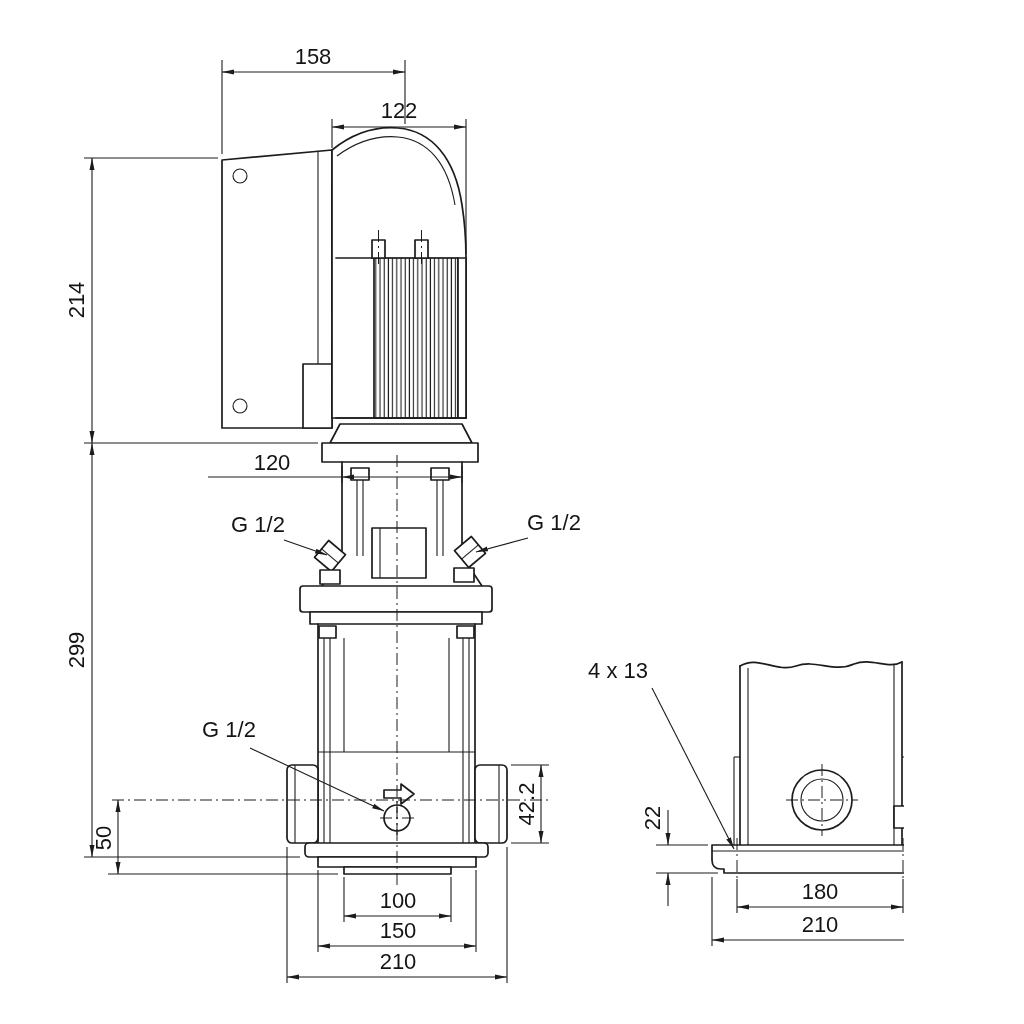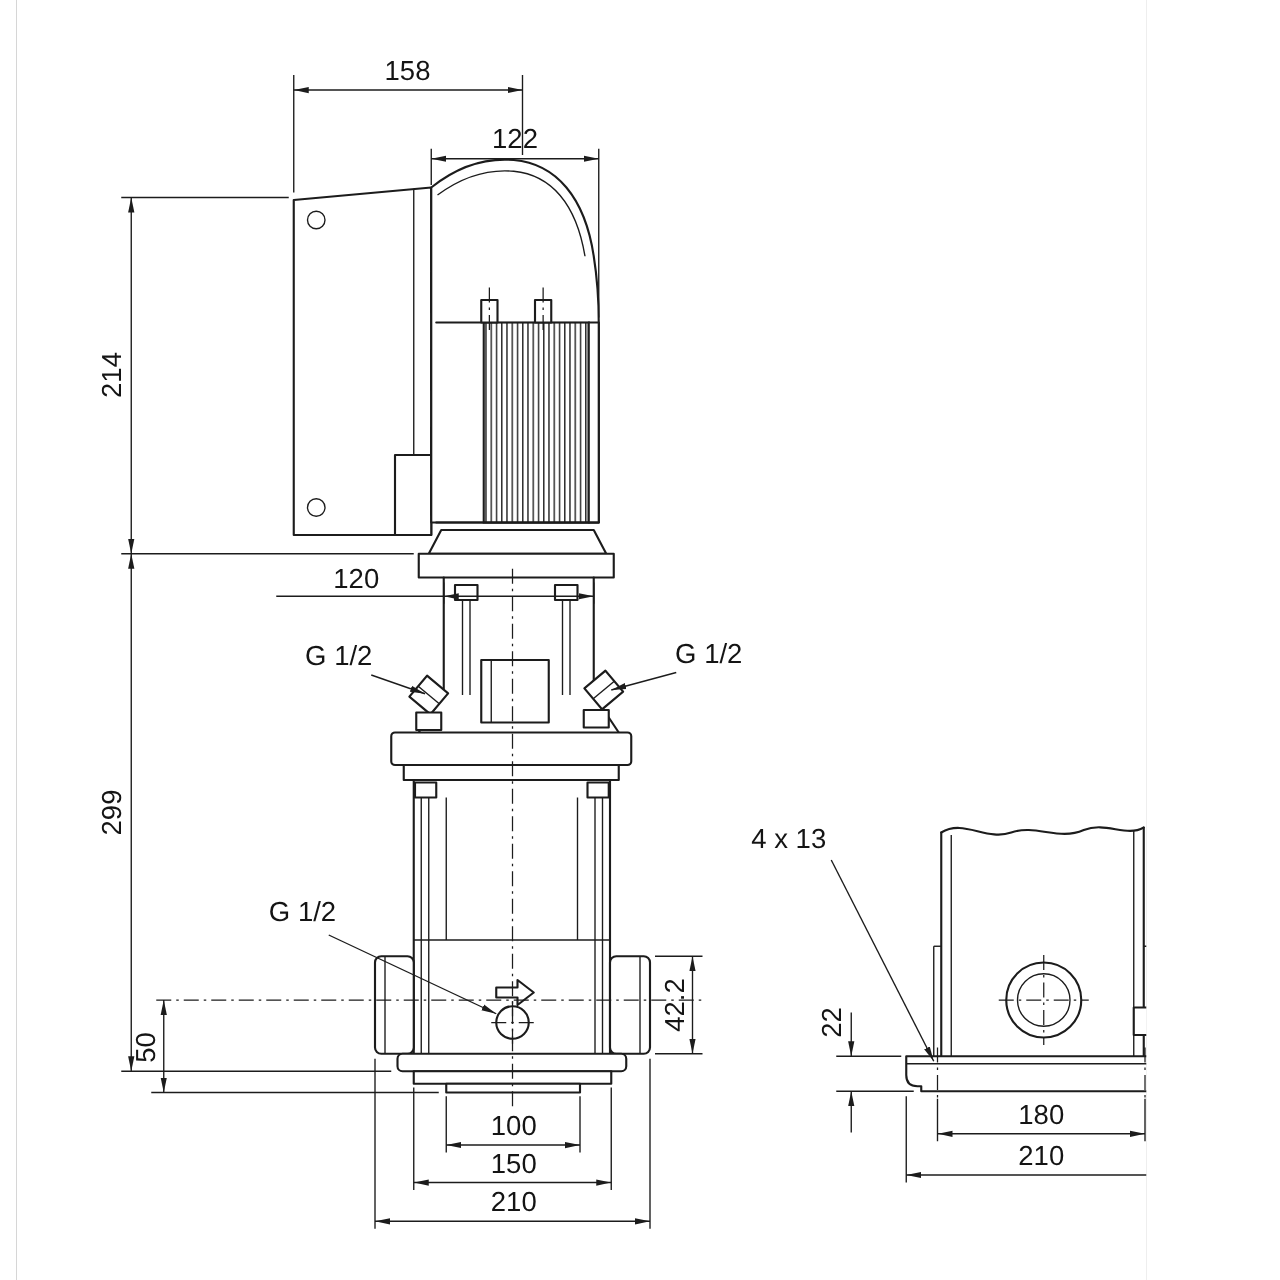--- a/index.html
+++ b/index.html
@@ -1,16 +1,16 @@
 <!DOCTYPE html>
 <html><head>
 <meta charset="utf-8">
 <style>
   html,body { margin:0; padding:0; background:#ffffff; }
-  .stage { width:904px; height:1024px; position:relative; background:#a3a3a3; overflow:hidden;margin-left:13px; }
+  .stage { width:904px; height:1024px; position:relative; background:#a21caf; overflow:hidden; }
   svg { display:block; }
   text.lbl {
     font-family:"Liberation Sans", sans-serif;
     font-size:22px;
     fill:#141414;
     text-anchor:middle;
   }
   .outline { fill:none; stroke:#1c1c1c; stroke-width:1.7; stroke-linejoin:round; stroke-linecap:round; }
   .outfill { fill:#ffffff; stroke:#1c1c1c; stroke-width:1.7; stroke-linejoin:round; }
   .thin  { fill:none; stroke:#1c1c1c; stroke-width:1.1; }

